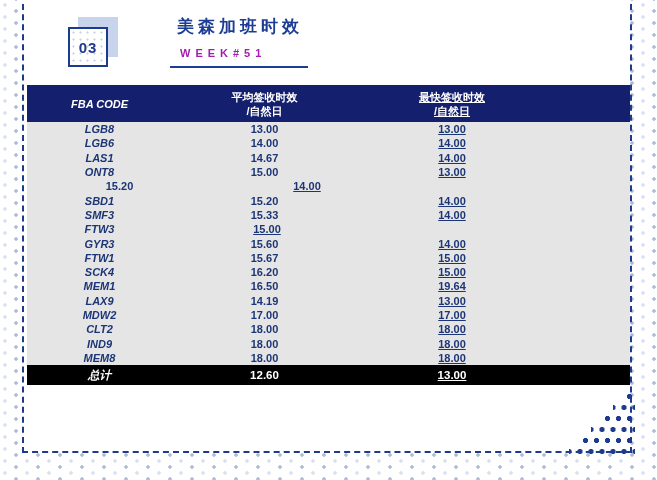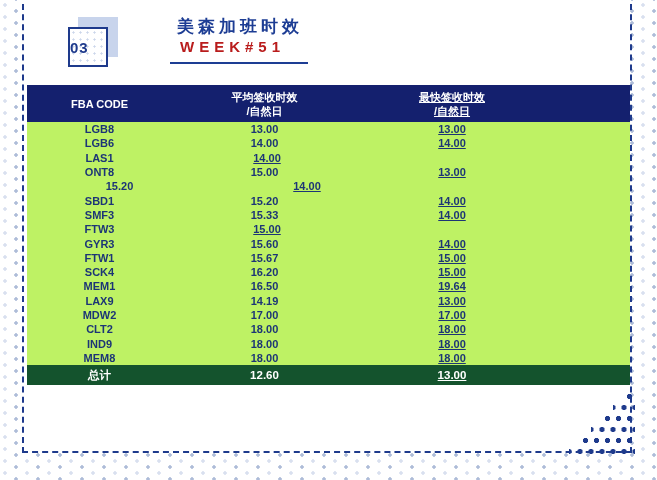--- a/index.html
+++ b/index.html
@@ -16,41 +16,41 @@
   .panel{position:absolute;left:23px;top:0;width:606px;height:452px;background:#ffffff;z-index:1;}
   .dashed-frame{
     position:absolute;left:22px;top:-6px;width:606px;height:457px;
     border-left:2px dashed #1e3a8c;border-right:2px dashed #1e3a8c;border-bottom:2px dashed #1e3a8c;
     z-index:3;pointer-events:none;
   }
   .badge-shadow{position:absolute;left:78px;top:17px;width:40px;height:40px;background:#c8d4ec;z-index:2;}
   .badge{
     position:absolute;left:68px;top:27px;width:40px;height:40px;background:#ffffff;
     border:2px solid #1e3a8c;box-sizing:border-box;z-index:2;
-    display:flex;align-items:center;justify-content:flex-start;
+    display:flex;align-items:center;justify-content:center;
     background-image:radial-gradient(circle,#ccd6ea 0.9px,transparent 1.3px);
     background-size:7px 7px;
     color:#1e3a8c;font-size:15px;font-weight:bold;letter-spacing:1px;
   }
   .title-block{position:absolute;left:170px;top:15px;z-index:2;}
   .title{color:#1d3d94;font-size:17px;font-weight:bold;letter-spacing:4px;padding-left:7px;white-space:nowrap;}
-  .subtitle{color:#b91c1c;font-size:15px;font-weight:bold;letter-spacing:5px;padding-left:10px;white-space:nowrap;}
+  .subtitle{color:#a21caf;font-size:11px;font-weight:bold;letter-spacing:5px;padding-left:10px;margin-top:9px;white-space:nowrap;}
   .title-underline{width:138px;height:2px;background:#1d3d94;margin-top:7px;}
 
   .table{position:absolute;left:27px;top:85px;width:603px;z-index:2;}
   .thead{height:37px;background:#14206e;display:flex;}
   .thead .col{color:#ffffff;font-size:11px;font-weight:bold;line-height:14px;
     display:flex;flex-direction:column;align-items:center;justify-content:center;}
-  .trow{height:14.3px;background:#bef264;display:flex;}
+  .trow{height:14.3px;background:#e5e5e5;display:flex;}
   .trow .col{color:#1c3576;font-size:11px;font-weight:bold;
     display:flex;align-items:center;justify-content:center;}
-  .tfoot{height:20px;background:#14532d;display:flex;}
+  .tfoot{height:20px;background:#000000;display:flex;}
   .tfoot .col{color:#ffffff;font-size:11.5px;font-weight:bold;
     display:flex;align-items:center;justify-content:center;}
-  .c1{width:145px;}.c2{width:185px;}.c3{width:190px;text-decoration:underline;}.c4{width:83px;}
+  .c1{width:145px;font-style:italic;}.c2{width:185px;}.c3{width:190px;text-decoration:underline;}.c4{width:83px;}
 
   .tri-dots{position:absolute;left:569px;top:391px;width:66px;z-index:4;
     display:flex;flex-direction:column;align-items:flex-end;}
   .tri-row{height:11px;
     background-image:radial-gradient(circle,#1e3a8c 2.4px,transparent 2.9px);
     background-size:11px 11px;background-position:center;}
   .tr1{width:11px;}.tr2{width:22px;}.tr3{width:33px;}
   .tr4{width:44px;}.tr5{width:55px;}.tr6{width:66px;}
 </style>
 </head>
@@ -96,20 +96,21 @@
 
       <div class="trow">
         <div class="col c1">LGB6</div>
         <div class="col c2">14.00</div>
         <div class="col c3">14.00</div>
         <div class="col c4"></div>
       </div>
 
       <div class="trow">
         <div class="col c1">LAS1</div>
+        <div class="col c2">14.67</div>
         <div class="col c3">14.00</div>
         <div class="col c4"></div>
       </div>
 
       <div class="trow">
         <div class="col c1">ONT8</div>
         <div class="col c2">15.00</div>
         <div class="col c3">13.00</div>
         <div class="col c4"></div>
       </div>

